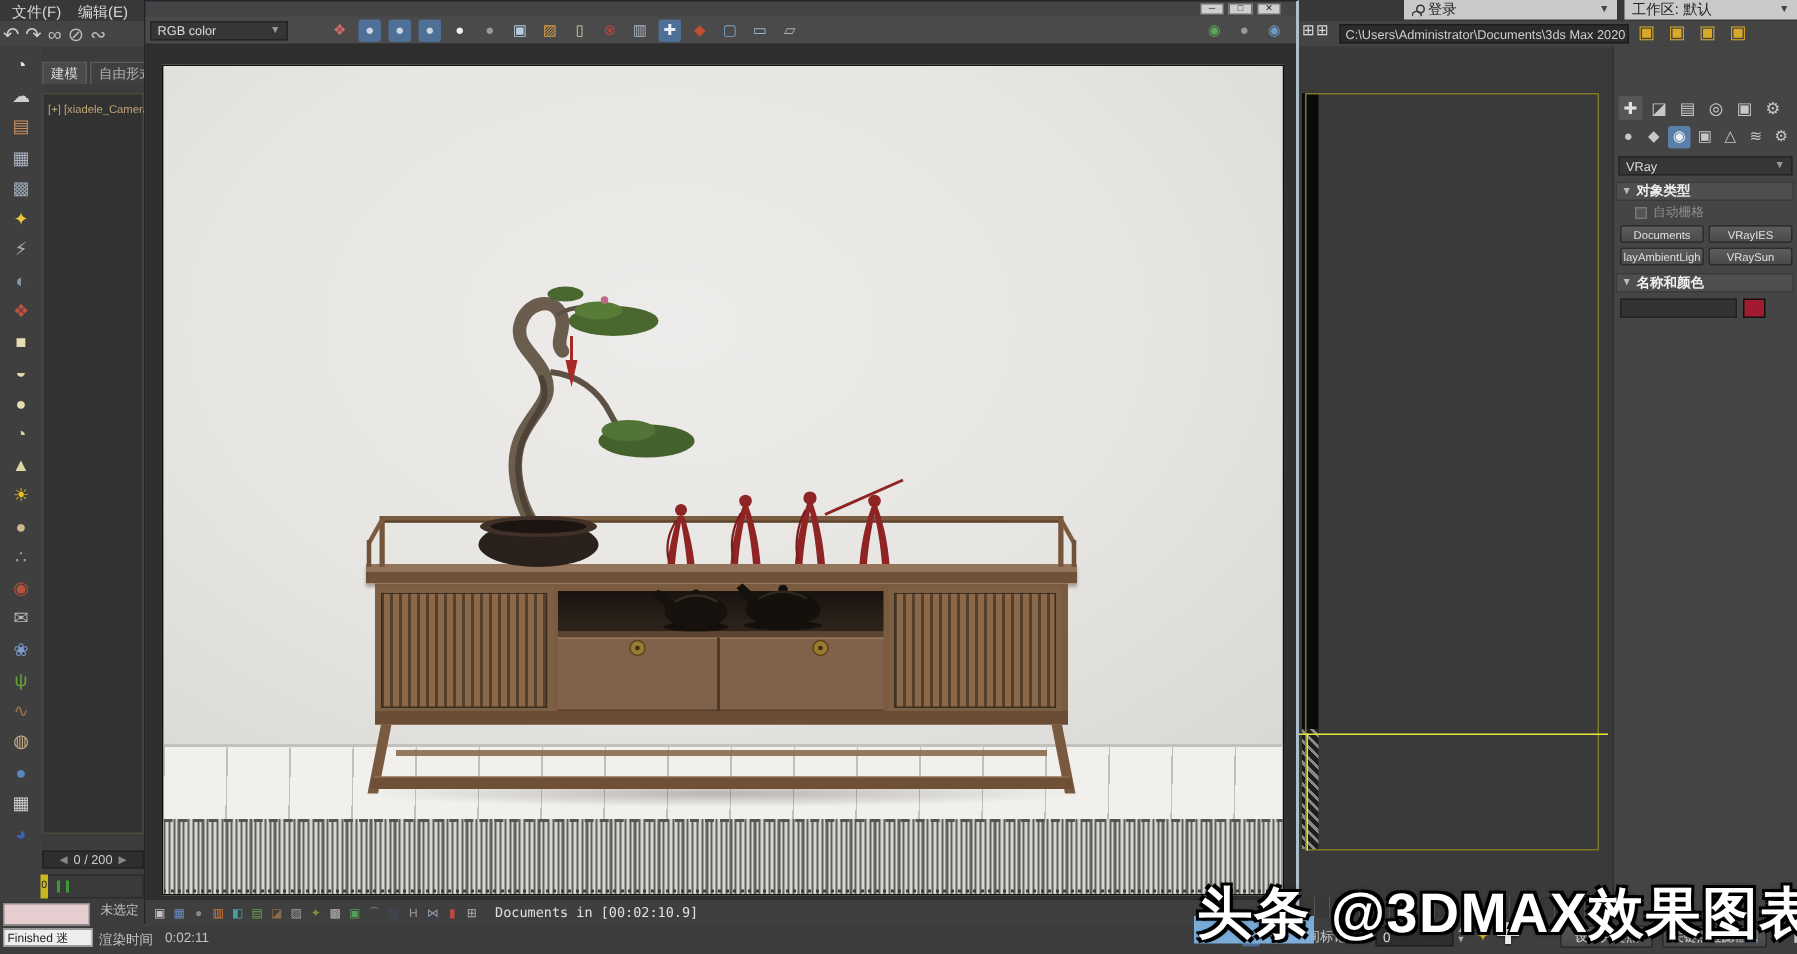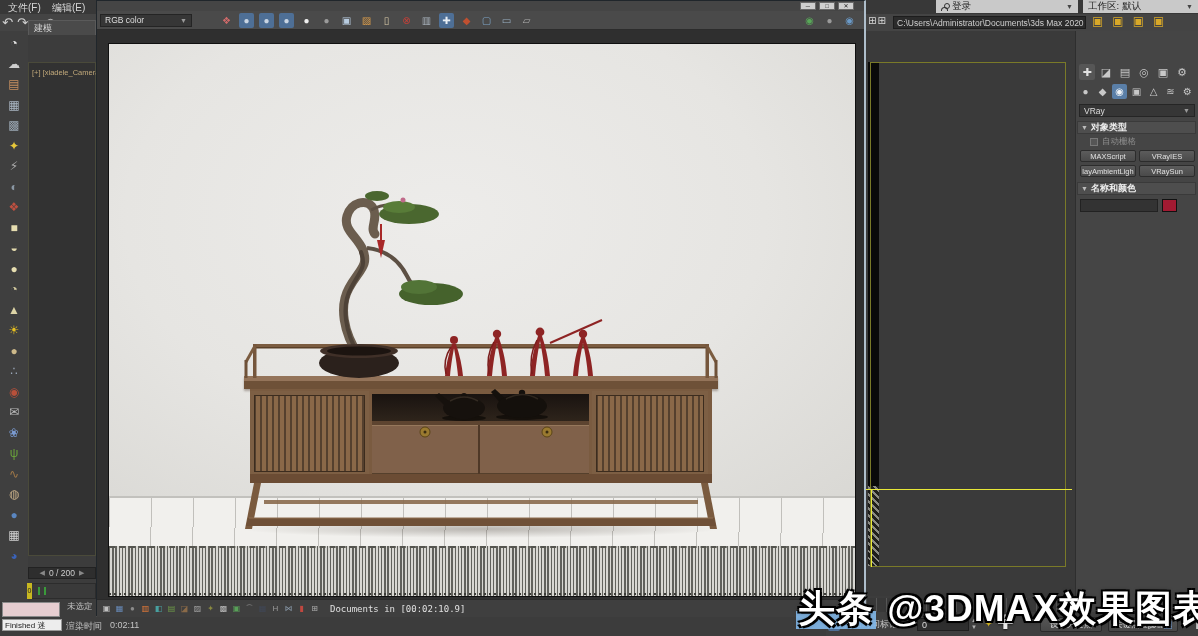--- a/index.html
+++ b/index.html
@@ -18,21 +18,21 @@
   #chip-workspace .caret{margin-left:auto;}
   .caret{font-size:7px;color:#444;}
   #toolbar2{left:0;top:14px;width:1198px;height:17px;background:#444;}
   #quick-icons{left:2px;top:14px;height:17px;display:flex;gap:4px;align-items:center;color:#cfcfcf;font-size:13px;}
   #project-icons{left:868px;top:15px;display:flex;gap:1px;color:#d8d8d8;font-size:10px;}
   #path-field{left:893px;top:16px;width:193px;height:13px;background:#2b2b2b;border:1px solid #1d1d1d;color:#cfcfcf;font-size:8.5px;display:flex;align-items:center;padding:0 3px;white-space:nowrap;overflow:hidden;}
   #path-field .caret{margin-left:auto;color:#aaa;}
   #folder-icons{left:1092px;top:14px;display:flex;gap:9px;font-size:12px;}
 
   
-  #ribbon-tabs{left:28px;top:20px;width:68px;height:15px;display:flex;gap:2px;overflow:hidden;flex-direction:column;}
+  #ribbon-tabs{left:28px;top:41px;width:68px;height:15px;display:flex;gap:2px;overflow:hidden;}
   .rtab{background:#4a4a4a;border:1px solid #5a5a5a;border-bottom:none;color:#d8d8d8;font-size:9px;padding:1px 5px;white-space:nowrap;}
   .rtab.dim{background:#404040;color:#b0b0b0;}
   #ribbon-panel{left:28px;top:49px;width:68px;height:13px;background:#474747;color:#c8c8c8;font-size:8.5px;padding:1px 3px;white-space:nowrap;overflow:hidden;margin-top:16px;}
   #scene-panel{left:28px;top:62px;width:68px;height:494px;background:#323232;border:1px solid #4a4a3a;}
   #scene-item{left:32px;top:68px;width:64px;color:#c0a87a;font-size:7.5px;white-space:nowrap;overflow:hidden;}
   #left-toolbar{left:0;top:31px;width:28px;height:570px;background:#3f3f3f;display:flex;flex-direction:column;align-items:center;gap:2.5px;padding-top:3px;}
   #left-toolbar .gi{width:20px;height:18px;font-size:12px;display:flex;align-items:center;justify-content:center;}
 
   
   #timeline-range{left:28px;top:567px;width:68px;height:12px;background:#2e2e2e;border:1px solid #222;color:#ccc;font-size:8.5px;display:flex;align-items:center;justify-content:center;gap:4px;}
@@ -262,21 +262,21 @@
     <span class="caret">▼</span>
   </div>
   <div class="abs rollout" style="top:121px">
     <span class="tri">▼</span>
     <span>对象类型</span>
   </div>
   <div class="abs" id="autogrid">
     <span class="cb"></span>
     <span>自动栅格</span>
   </div>
-  <button class="vbtn" style="left:1080px;top:150px">MAXScript</button>
+  <button class="vbtn" style="left:1080px;top:150px">Documents</button>
   <button class="vbtn" style="left:1139px;top:150px">VRayIES</button>
   <button class="vbtn" style="left:1080px;top:165px">layAmbientLigh</button>
   <button class="vbtn" style="left:1139px;top:165px">VRaySun</button>
   <div class="abs rollout" style="top:182px">
     <span class="tri">▼</span>
     <span>名称和颜色</span>
   </div>
   <div class="abs" id="name-field"></div>
   <div class="abs" id="color-swatch" style="background: rgb(162, 26, 50);"></div>
 

